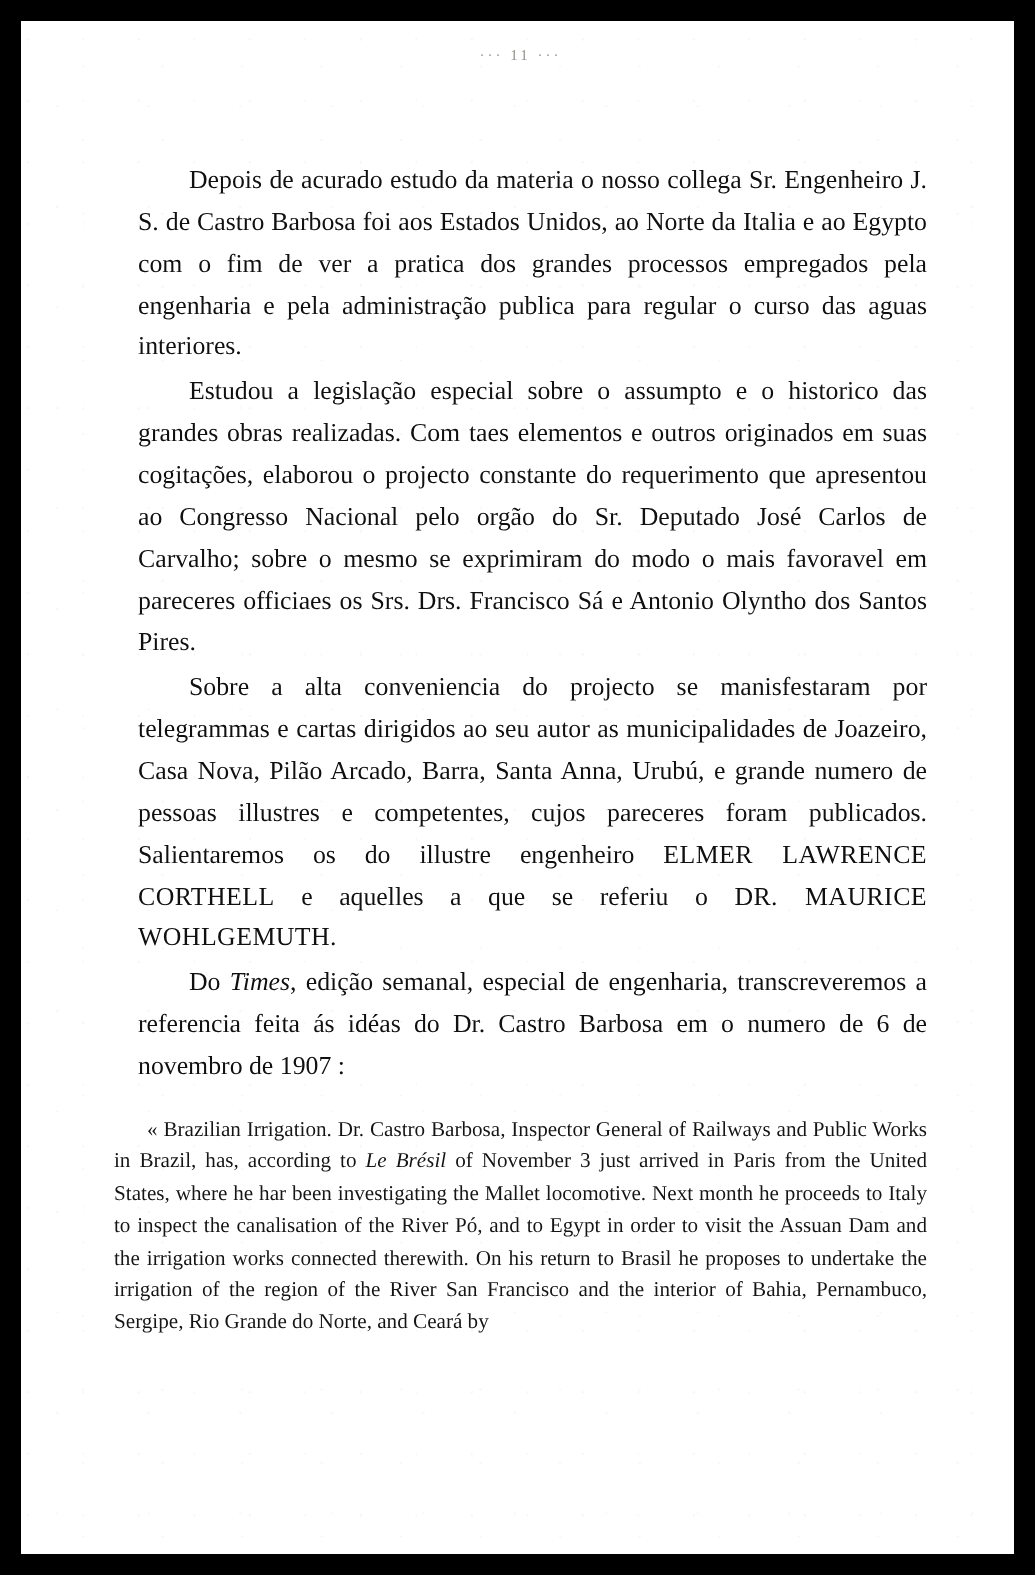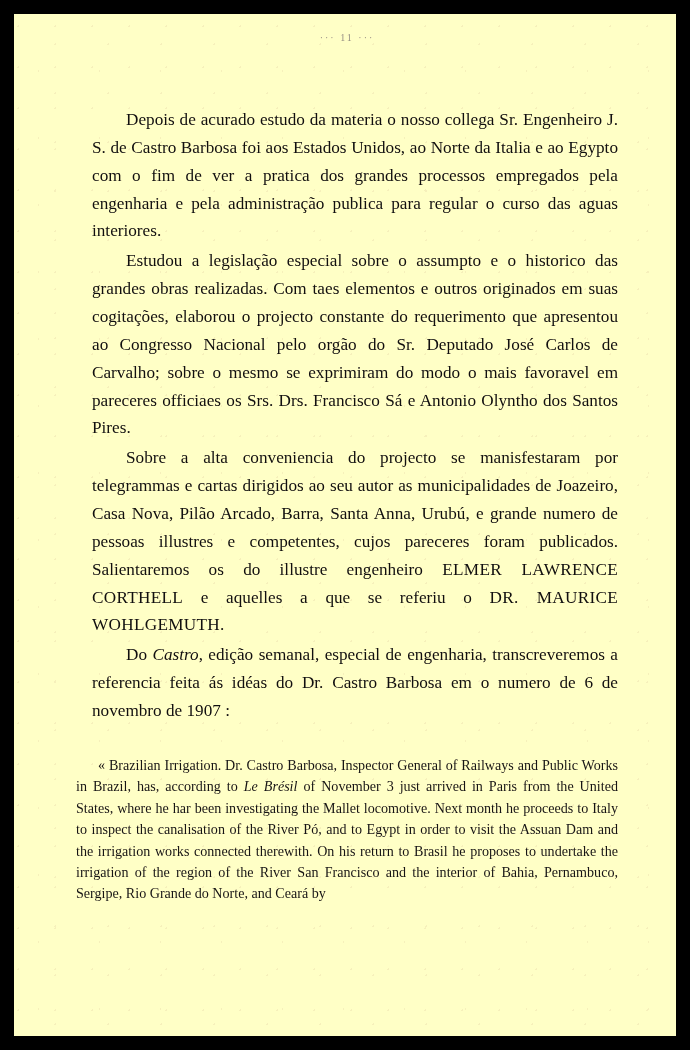--- a/index.html
+++ b/index.html
@@ -17,21 +17,21 @@
     width: 690px;
     height: 1050px;
     background: #000000;
     box-sizing: border-box;
     padding: 14px;
   }
   .sheet {
     position: relative;
     width: 100%;
     height: 100%;
-    background: #fef9c3;
+    background: #ffffff;
     box-sizing: border-box;
     padding: 18px 58px 20px 62px;
     overflow: hidden;
     filter: contrast(1.05);
   }
   .header-mark {
     text-align: center;
     font-family: "Liberation Serif", serif;
     font-size: 10px;
     letter-spacing: 2px;
@@ -54,21 +54,21 @@
     text-indent: 34px;
   }
   .smallcaps {
     font-variant: small-caps;
     letter-spacing: 0.3px;
   }
   em {
     font-style: italic;
   }
   .quote-block {
-    margin-top: 30px;
+    margin-top: 18px;
     font-family: "Liberation Serif", serif;
     font-size: 14.1px;
     line-height: 1.52;
     color: #1a1a1a;
     text-align: justify;
     text-justify: inter-word;
   }
   .quote-block p {
     margin: 0;
     text-indent: 22px;
@@ -93,21 +93,21 @@
 
     <div class="header-mark">··· 11 ···</div>
 
     <div class="body-text">
       <p>Depois de acurado estudo da materia o nosso collega Sr. Engenheiro J. S. de Castro Barbosa foi aos Estados Unidos, ao Norte da Italia e ao Egypto com o fim de ver a pratica dos grandes processos empregados pela engenharia e pela administração publica para regular o curso das aguas interiores.</p>
       <p>Estudou a legislação especial sobre o assumpto e o historico das grandes obras realizadas. Com taes elementos e outros originados em suas cogitações, elaborou o projecto constante do requerimento que apresentou ao Congresso Nacional pelo orgão do Sr. Deputado José Carlos de Carvalho; sobre o mesmo se exprimiram do modo o mais favoravel em pareceres officiaes os Srs. Drs. Francisco Sá e Antonio Olyntho dos Santos Pires.</p>
       <p>
         <span>Sobre a alta conveniencia do projecto se manisfestaram por telegrammas e cartas dirigidos ao seu autor as municipalidades de Joazeiro, Casa Nova, Pilão Arcado, Barra, Santa Anna, Urubú, e grande numero de pessoas illustres e competentes, cujos pareceres foram publicados. Salientaremos os do illustre engenheiro <span class="smallcaps">ELMER LAWRENCE CORTHELL</span> e aquelles a que se referiu o <span class="smallcaps">DR. MAURICE WOHLGEMUTH</span>.</span>
       </p>
       <p>
-        <span>Do <em>Castro</em>, edição semanal, especial de engenharia, transcreveremos a referencia feita ás idéas do Dr. Castro Barbosa em o numero de 6 de novembro de 1907 :</span>
+        <span>Do <em>Times</em>, edição semanal, especial de engenharia, transcreveremos a referencia feita ás idéas do Dr. Castro Barbosa em o numero de 6 de novembro de 1907 :</span>
       </p>
     </div>
 
     <div class="quote-block">
       <p>« Brazilian Irrigation. Dr. Castro Barbosa, Inspector General of Railways and Public Works in Brazil, has, according to <em>Le Brésil</em> of November 3 just arrived in Paris from the United States, where he har been investigating the Mallet locomotive. Next month he proceeds to Italy to inspect the canalisation of the River Pó, and to Egypt in order to visit the Assuan Dam and the irrigation works connected therewith. On his return to Brasil he proposes to undertake the irrigation of the region of the River San Francisco and the interior of Bahia, Pernambuco, Sergipe, Rio Grande do Norte, and Ceará by</p>
     </div>
 
     <div class="noise"></div>
   </div>
 </div>

